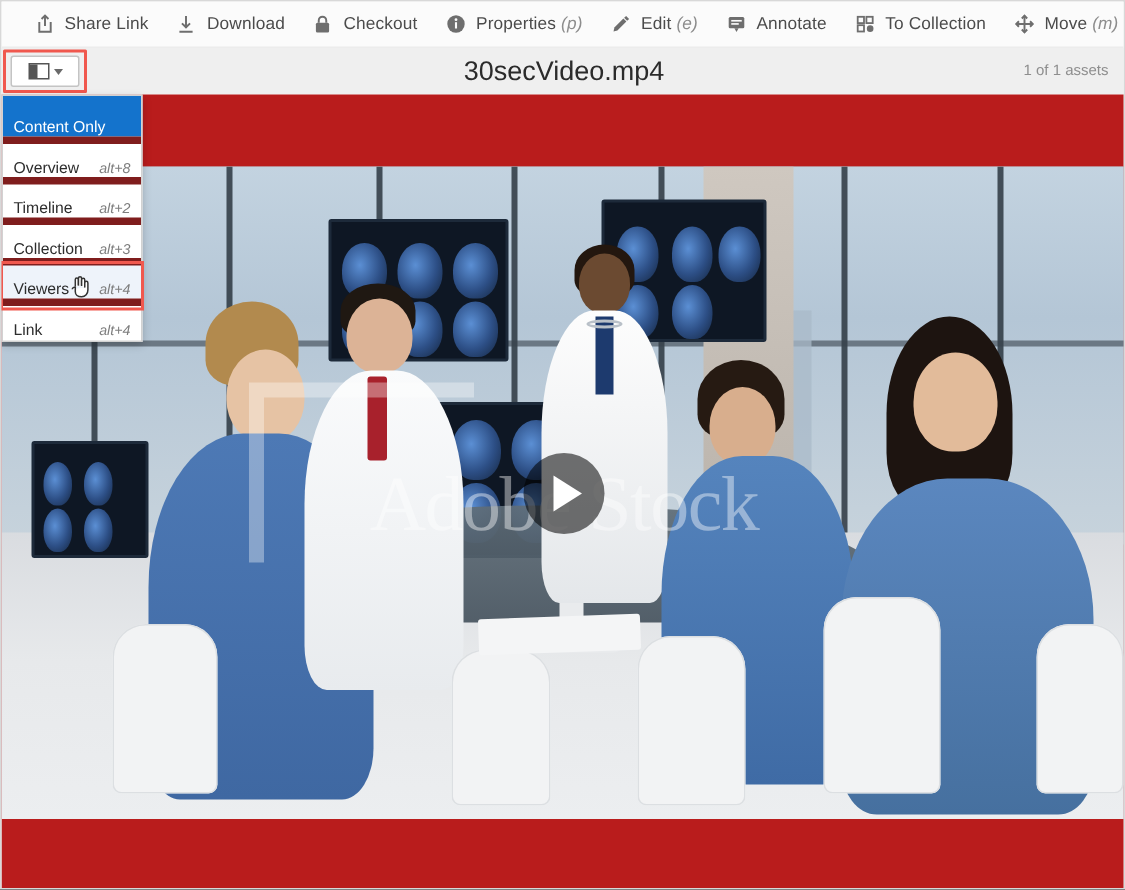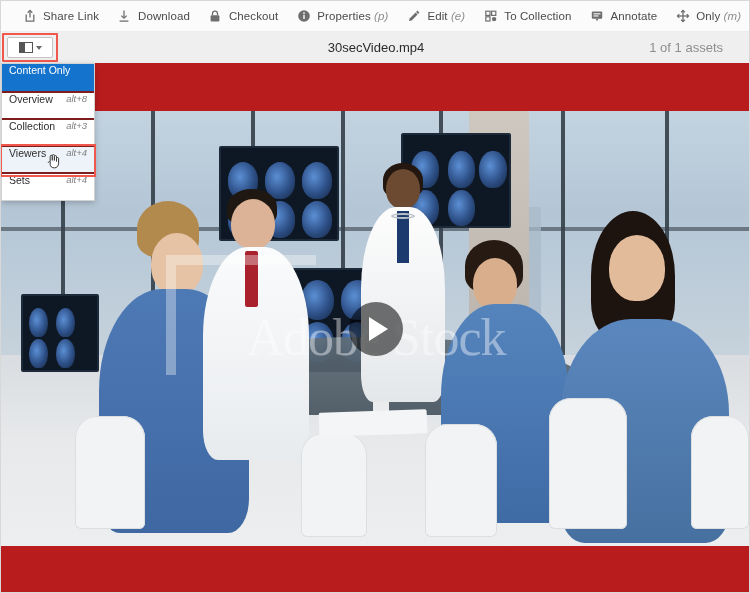--- a/index.html
+++ b/index.html
@@ -86,27 +86,27 @@
     position: absolute;
     left: -5px; top: -4px;
     width: 56px; height: 29px;
     border: 2.5px solid #f0584e;
     border-radius: 1px;
     pointer-events: none;
   }
   .asset-title {
     position: absolute; left: 0; right: 0;
     text-align: center;
-    font-size: 13px;
+    font-size: 18px;
     color: #2b2b2b;
     pointer-events: none;
   }
   .asset-count {
-    margin-left: auto; margin-right: 28px;
-    font-size: 13px;
+    margin-left: auto; margin-right: 12px;
+    font-size: 10px;
     color: #8e8e8e;
     white-space: nowrap;
   }
 
   
   .stage {
     position: absolute;
     top: 62px; left: 0;
     width: 750px; height: 563px;
     background: #b91c1c;
@@ -232,28 +232,28 @@
     width: 94px;
     background: #ffffff;
     border: 1px solid #d2d2d2;
     box-shadow: 0 2px 6px rgba(0,0,0,.22);
     z-index: 40;
     padding-bottom: 1px;
   }
   .menu-item {
     position: relative;
     height: 27px;
-    display: flex; align-items: flex-start;
+    display: flex; align-items: flex-end;
     padding: 0 7px;
     font-size: 10.5px;
     color: #2d2d2d;
     cursor: pointer;
     white-space: nowrap;
   }
-  .menu-item + .menu-item { border-top: 2px solid #7f1d1d; }
+  .menu-item + .menu-item { border-top: 5px solid #7f1d1d; }
   .menu-item.selected {
     background: #1473cc;
     color: #ffffff;
   }
   .menu-item.hovered { background: #eef3fa; }
   .mi-label { flex: 0 0 auto; }
   .mi-short {
     margin-left: auto;
     font-size: 9.5px;
     font-style: italic;
@@ -330,54 +330,54 @@
         <svg width="14" height="14" viewBox="0 0 14 14" fill="currentColor">
           <path d="M10.4 1.6l2 2-1.3 1.3-2-2z"></path>
           <path d="M8.6 3.4l2 2-6 6-2.6.6.6-2.6z"></path>
         </svg>
       </span>
       <span class="tb-label"><span>Edit</span> <span class="hint">(e)</span></span>
     </div>
 
     <div class="tb-item">
       <span class="tb-ico">
+        <svg width="14" height="14" viewBox="0 0 14 14" fill="currentColor">
+          <rect x="1.8" y="2.4" width="10.4" height="7.4" rx="1"></rect>
+          <path d="M5.6 9.8h2.8L7 12.3z"></path>
+          <rect x="3.5" y="4.3" width="7" height="1.1" fill="#fbfbfb"></rect>
+          <rect x="3.5" y="6.4" width="5" height="1.1" fill="#fbfbfb"></rect>
+        </svg>
+      </span>
+      <span class="tb-label"><span>Annotate</span> <span class="hint"></span></span>
+    </div>
+
+    <div class="tb-item">
+      <span class="tb-ico">
         <svg width="14" height="14" viewBox="0 0 14 14" fill="none" stroke="currentColor" stroke-width="1.2">
           <rect x="1.8" y="2.2" width="4.2" height="4.2"></rect>
           <rect x="7.6" y="2.2" width="4.2" height="4.2"></rect>
           <rect x="1.8" y="7.8" width="4.2" height="4.2"></rect>
           <circle cx="10.1" cy="10.1" r="2.2" fill="currentColor" stroke="none"></circle>
         </svg>
       </span>
       <span class="tb-label"><span>To Collection</span> <span class="hint"></span></span>
-    </div>
-
-    <div class="tb-item">
-      <span class="tb-ico">
-        <svg width="14" height="14" viewBox="0 0 14 14" fill="currentColor">
-          <rect x="1.8" y="2.4" width="10.4" height="7.4" rx="1"></rect>
-          <path d="M5.6 9.8h2.8L7 12.3z"></path>
-          <rect x="3.5" y="4.3" width="7" height="1.1" fill="#fbfbfb"></rect>
-          <rect x="3.5" y="6.4" width="5" height="1.1" fill="#fbfbfb"></rect>
-        </svg>
-      </span>
-      <span class="tb-label"><span>Annotate</span> <span class="hint"></span></span>
     </div>
 
     <div class="tb-item">
       <span class="tb-ico">
         <svg width="14" height="14" viewBox="0 0 14 14" fill="none" stroke="currentColor" stroke-width="1.3">
           <path d="M7 1.5v11"></path>
             <path d="M1.5 7h11"></path>
           <path d="M5.2 3.3L7 1.5l1.8 1.8"></path>
             <path d="M5.2 10.7L7 12.5l1.8-1.8"></path>
           <path d="M3.3 5.2L1.5 7l1.8 1.8"></path>
             <path d="M10.7 5.2L12.5 7l-1.8 1.8"></path>
         </svg>
       </span>
-      <span class="tb-label"><span>Only</span> <span class="hint">(m)</span></span>
+      <span class="tb-label"><span>Move</span> <span class="hint">(m)</span></span>
     </div>
 
   </div>
 
   <div class="subbar">
     <div class="view-btn-wrap">
       <div class="view-btn">
         <span class="panel-ico">
             <i></i>
           </span>
@@ -504,20 +504,24 @@
     <div class="menu-item selected">
       <span class="mi-label">Content Only</span>
       <span class="mi-short"></span>
     </div>
 
     <div class="menu-item">
       <span class="mi-label">Overview</span>
       <span class="mi-short">alt+8</span>
     </div>
 
+    <div class="menu-item">
+      <span class="mi-label">Timeline</span>
+      <span class="mi-short">alt+2</span>
+    </div>
 
     <div class="menu-item">
       <span class="mi-label">Collection</span>
       <span class="mi-short">alt+3</span>
     </div>
 
     <div class="menu-item hovered">
       <span class="mi-label">Viewers</span>
       <span class="cursor-hand">
         <svg width="14" height="16" viewBox="0 0 14 16" fill="#ffffff" stroke="#333" stroke-width="1">
@@ -525,18 +529,18 @@
           <path d="M6.3 7.3V2.6a1.05 1.05 0 0 1 2.1 0v4.7"></path>
           <path d="M8.4 7.6V3.6a1.05 1.05 0 0 1 2.1 0v5"></path>
           <path d="M10.5 8.6V5.6a1.05 1.05 0 0 1 2.1 0v4.7c0 2.6-1.7 4.6-4.2 4.6-2.6 0-4.2-1.6-4.2-3.4V8.6c-.9-.3-2 .2-2 1.2"></path>
         </svg>
       </span>
       <span class="mi-short">alt+4</span>
       <span class="menu-outline"></span>
     </div>
 
     <div class="menu-item">
-      <span class="mi-label">Sets</span>
+      <span class="mi-label">Link</span>
       <span class="mi-short">alt+4</span>
     </div>
   </div>
 
 </div>
 
 </body></html>

